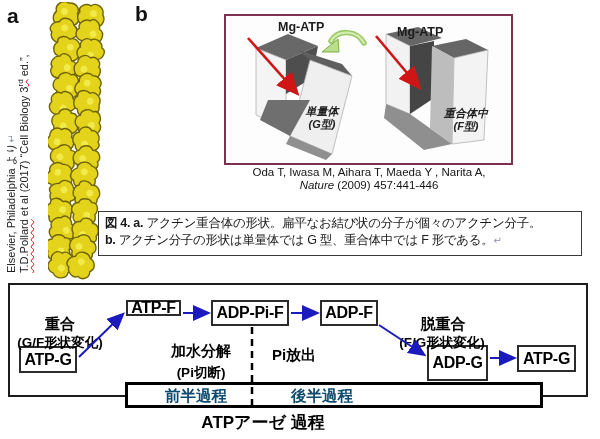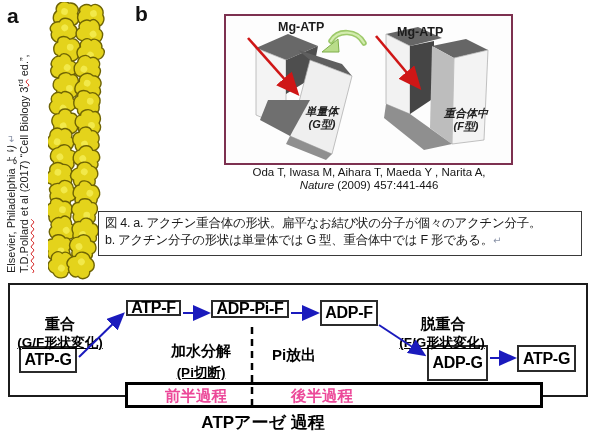--- a/index.html
+++ b/index.html
@@ -19,34 +19,34 @@
   .mgatp{position:absolute;font-size:12.5px;font-weight:600;color:#1c1c1c;margin-left:48px;}
   .blocklabel{position:absolute;font-size:11px;font-weight:bold;color:#222;
               text-align:center;line-height:1.2;transform:translateX(-50%);font-style:italic;}
   .cite{position:absolute;left:228px;top:166px;width:282px;text-align:center;
         font-size:11.5px;line-height:1.13;color:#151515;}
   .italic{font-style:italic;}
   
   .caption{position:absolute;left:98px;top:211px;width:484px;height:45px;
            border:1.5px solid #3a3a3a;box-sizing:border-box;background:#fff;
            font-size:12.5px;line-height:1.38;padding:3px 6px;white-space:nowrap;letter-spacing:-0.3px;}
-  .caption b{font-weight:normal;text-align:right;}
+  .caption b{font-weight:bold;text-align:right;}
   
   .outer-rect{position:absolute;left:8px;top:283px;width:580px;height:114px;
               border:2px solid #1c1c1c;box-sizing:border-box;background:#fff;}
   .node{position:absolute;border:2px solid #2b2b2b;background:#fff;box-sizing:border-box;
         display:flex;align-items:center;justify-content:center;
         font-weight:bold;font-size:16px;color:#000;letter-spacing:-0.3px;}
   .plabel{position:absolute;transform:translateX(-50%);white-space:nowrap;
           color:#000;text-align:center;margin-top:12px;}
   .plabel.big{font-size:15px;font-weight:600;}
-  .plabel.sub{font-size:13.5px;font-weight:600;text-decoration:underline;}
+  .plabel.sub{font-size:13.5px;font-weight:600;}
   .phase-box{position:absolute;left:125px;top:382px;width:418px;height:26px;
              border:3px solid #000;box-sizing:border-box;background:#fff;}
-  .phase-label{position:absolute;transform:translateX(-50%);font-size:15.5px;font-weight:600;color:#ec4899;white-space:nowrap;}
+  .phase-label{position:absolute;transform:translateX(-50%);font-size:15.5px;font-weight:600;color:#0c4a6e;white-space:nowrap;}
   .atpase-label{position:absolute;transform:translateX(-50%);font-size:17px;font-weight:600;color:#000;white-space:nowrap;}
   svg{display:block;}
 </style>
 </head>
 <body>
 
 <span class="abs panel-letter" style="left:7px;top:4px;">a</span>
 
 <svg class="abs" style="left:48px;top:2px;" width="66" height="278" viewBox="0 0 66 278">
   <defs>
@@ -154,21 +154,21 @@
 
 <div class="caption">
   <div><b>図 4. a.</b><span> アクチン重合体の形状。扁平なお結び状の分子が個々のアクチン分子。</span></div>
   <div><b>b.</b><span> アクチン分子の形状は単量体では G 型、重合体中では F 形である。</span><span class="retmark">↵</span></div>
 </div>
 
 <div class="outer-rect"></div>
 
 <div class="node" style="left:19px;top:346px;width:58px;height:27px;">ATP-G</div>
 <div class="node" style="left:126px;top:300px;width:55px;height:16px;">ATP-F</div>
-<div class="node" style="left:211px;top:300px;width:78px;height:18px;">ADP-Pi-F</div>
+<div class="node" style="left:211px;top:300px;width:78px;height:26px;">ADP-Pi-F</div>
 <div class="node" style="left:320px;top:300px;width:58px;height:26px;">ADP-F</div>
 <div class="node" style="left:427px;top:345px;width:61px;height:36px;">ADP-G</div>
 <div class="node" style="left:517px;top:345px;width:59px;height:27px;">ATP-G</div>
 
 <div class="plabel big" style="left:60px;top:303px;">重合</div>
 <div class="plabel sub" style="left:60px;top:322px;">(G/F形状変化)</div>
 <div class="plabel big" style="left:201px;top:330px;">加水分解</div>
 <div class="plabel sub" style="left:201px;top:352px;">(Pi切断)</div>
 <div class="plabel big" style="left:294px;top:334px;">Pi放出</div>
 <div class="plabel big" style="left:443px;top:303px;">脱重合</div>

